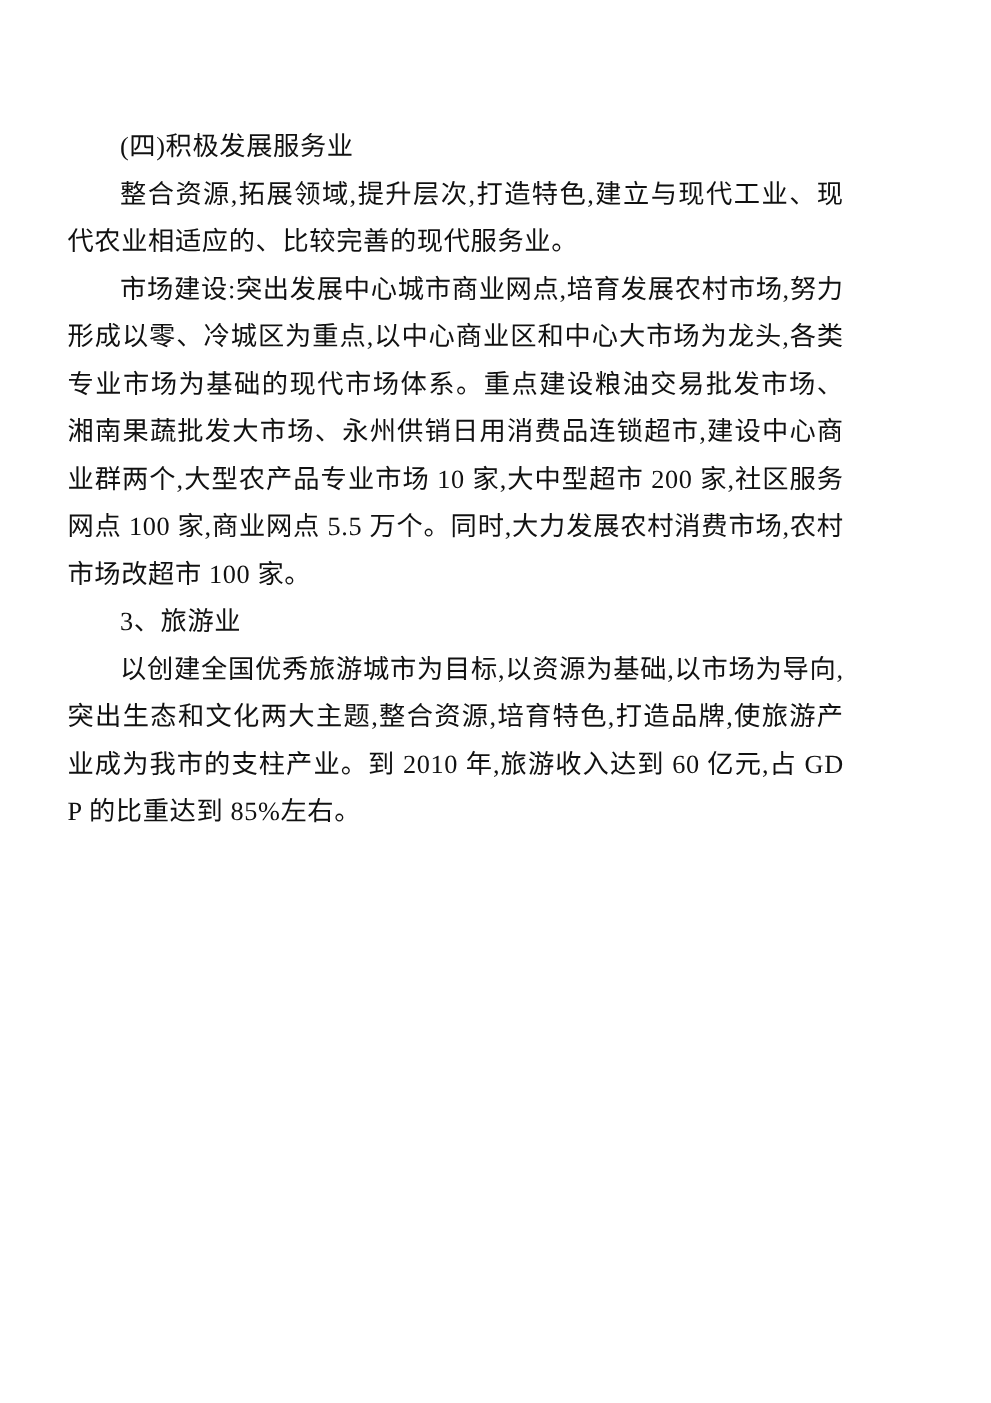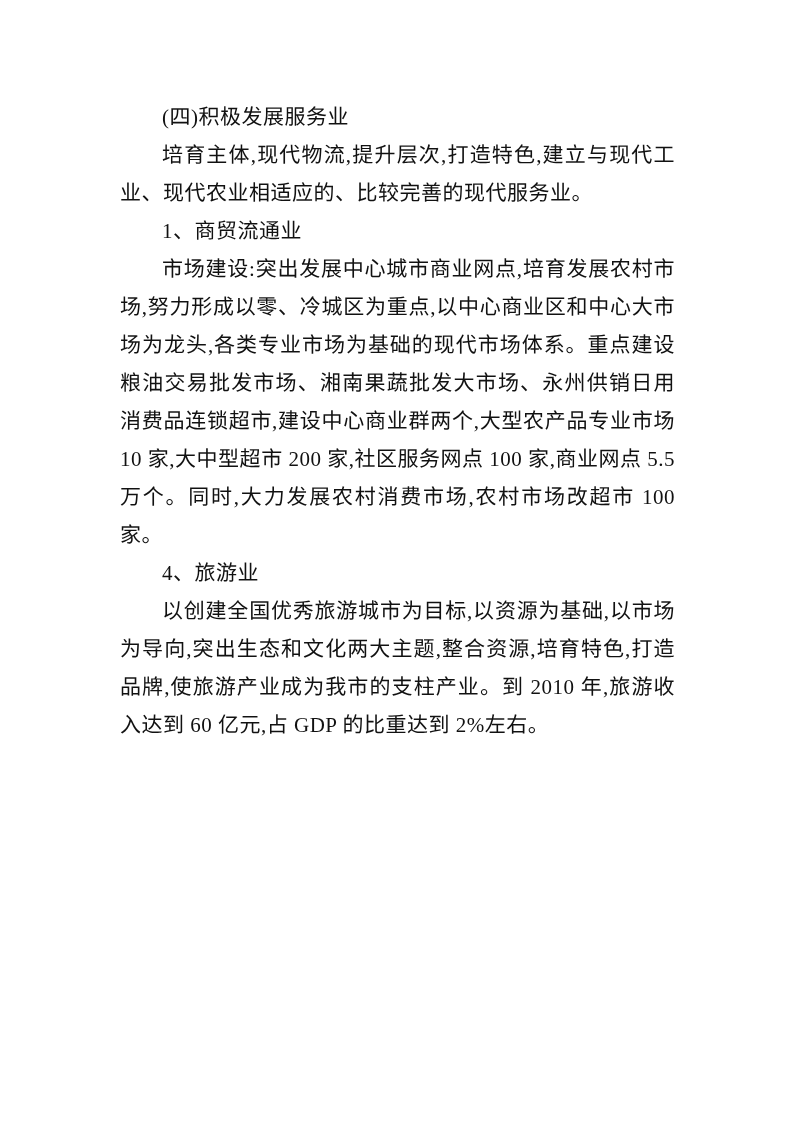--- a/index.html
+++ b/index.html
@@ -7,21 +7,21 @@
     padding: 0;
     background: #ffffff;
   }
   .page {
     position: relative;
     width: 793px;
     height: 872px;
     margin: 0 auto;
     background: #ffffff;
     box-sizing: border-box;
-    padding: 98px 118px 0 120px;
+    padding: 98px 118px 0 54px;
     overflow: hidden;
     font-family: "Liberation Serif", "DejaVu Serif", serif;
     color: #111111;
   }
   .content p {
     margin: 0;
     font-size: 21px;
     line-height: 38px;
     text-indent: 2em;
     text-align: justify;
@@ -33,19 +33,18 @@
     text-align: left;
     font-weight: normal;
   }
 </style>
 </head>
 <body>
 
 <div class="page">
   <div class="content" id="content">
       <p class="heading">(四)积极发展服务业</p>
-      <p class="paragraph">培育主体,现代物流,提升层次,打造特色,建立与现代工业、现代农业相适应的、比较完善的现代服务业。</p>
-      <p class="heading">1、商贸流通业</p>
+      <p class="paragraph">整合资源,拓展领域,提升层次,打造特色,建立与现代工业、现代农业相适应的、比较完善的现代服务业。</p>
       <p class="paragraph">市场建设:突出发展中心城市商业网点,培育发展农村市场,努力形成以零、冷城区为重点,以中心商业区和中心大市场为龙头,各类专业市场为基础的现代市场体系。重点建设粮油交易批发市场、湘南果蔬批发大市场、永州供销日用消费品连锁超市,建设中心商业群两个,大型农产品专业市场 10 家,大中型超市 200 家,社区服务网点 100 家,商业网点 5.5 万个。同时,大力发展农村消费市场,农村市场改超市 100 家。</p>
-      <p class="heading">4、旅游业</p>
-      <p class="paragraph">以创建全国优秀旅游城市为目标,以资源为基础,以市场为导向,突出生态和文化两大主题,整合资源,培育特色,打造品牌,使旅游产业成为我市的支柱产业。到 2010 年,旅游收入达到 60 亿元,占 GDP 的比重达到 2%左右。</p>
+      <p class="heading">3、旅游业</p>
+      <p class="paragraph">以创建全国优秀旅游城市为目标,以资源为基础,以市场为导向,突出生态和文化两大主题,整合资源,培育特色,打造品牌,使旅游产业成为我市的支柱产业。到 2010 年,旅游收入达到 60 亿元,占 GDP 的比重达到 85%左右。</p>
     </div>
 </div>
 
 </body></html>

